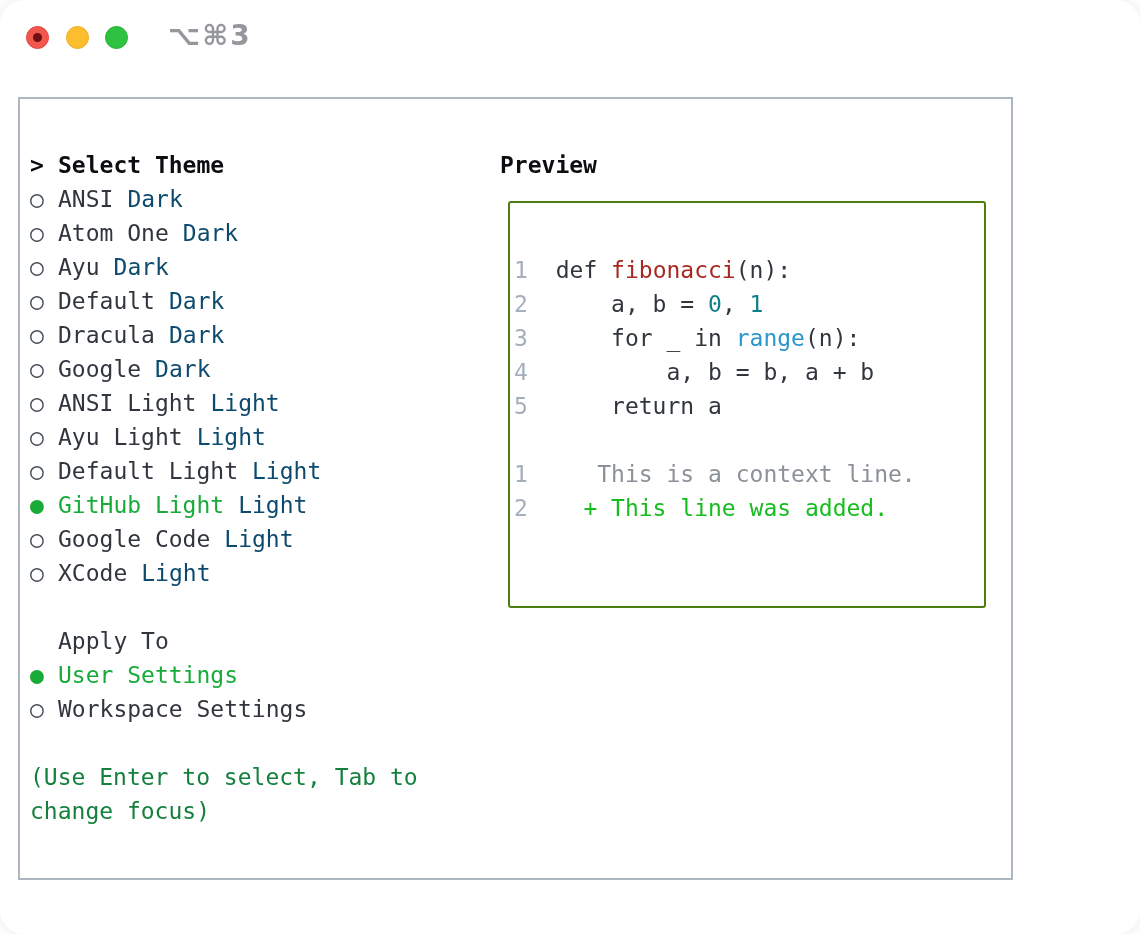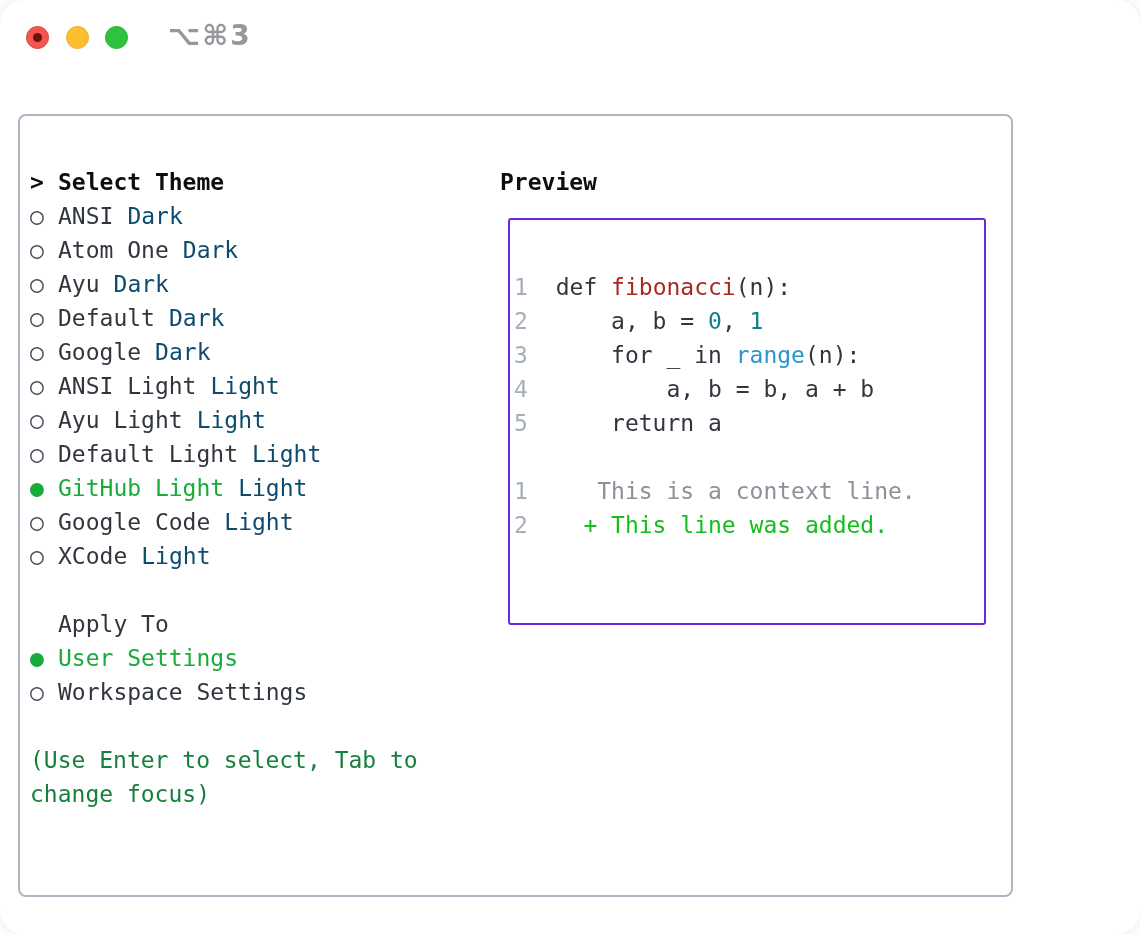--- a/index.html
+++ b/index.html
@@ -9,37 +9,37 @@
   
   .titlebar{position:absolute;left:0;top:0;right:0;height:75px;}
   .light{position:absolute;top:26px;width:23px;height:23px;border-radius:50%;}
   .light.red{left:26px;background:#f2574e;border:1px solid #e0443c;box-sizing:border-box;}
   .light .dot{position:absolute;left:50%;top:50%;width:9px;height:9px;margin:-4.5px 0 0 -4.5px;border-radius:50%;background:#6e1013;}
   .light.yellow{left:66px;background:#fcbd2f;border:1px solid #efae22;box-sizing:border-box;}
   .light.green{left:105px;background:#2fc240;border:1px solid #23b335;box-sizing:border-box;}
   .wintitle{position:absolute;left:168px;top:19px;font-family:"DejaVu Sans",sans-serif;font-size:28px;font-weight:600;color:#95979c;letter-spacing:2px;}
 
   
-  .panel{position:absolute;left:18px;top:114px;width:991px;height:779px;border:2px solid #aeb6c2;border-radius:8px;background:#fff;box-sizing:content-box;}
+  .panel{position:absolute;left:18px;top:97px;width:991px;height:779px;border:2px solid #aeb6c2;border-radius:0;background:#fff;box-sizing:content-box;}
 
   
   .leftcol{position:absolute;left:10px;top:49px;width:460px;}
   .row{height:34px;line-height:34px;font-size:23px;white-space:pre;color:#31363e;}
   .mark{display:inline-block;width:14px;color:#4c525c;}
   .lbl{margin-left:14px;}
   .hdr{font-weight:bold;color:#0b0d10;}
   .tname{margin-left:14px;color:#31363e;}
   .variant{margin-left:14px;color:#0c4a6e;}
   .row.selected .mark,.row.selected .tname,.row.selected .lbl{color:#18ab39;}
   .indent{margin-left:28px;}
   .hint{color:#15803d;}
 
   
   .preview-label{position:absolute;left:480px;top:49px;height:34px;line-height:34px;font-size:23px;font-weight:bold;color:#0b0d10;}
-  .preview-box{position:absolute;left:488px;top:102px;width:474px;height:403px;border:2px solid #6d28d9;border-radius:3px;background:#fff;overflow:hidden;}
+  .preview-box{position:absolute;left:488px;top:102px;width:474px;height:403px;border:2px solid #4d7c0f;border-radius:3px;background:#fff;overflow:hidden;}
   .code{position:absolute;left:4px;top:50px;right:2px;}
   .cl{height:34px;line-height:34px;font-size:23px;white-space:pre;}
   .ln{display:inline-block;width:14px;color:#a5afbc;}
   .fg{color:#31363e;}
   .func{color:#a8281f;}
   .numlit{color:#0d7f8a;}
   .call{color:#2a96cb;}
   .ctx{color:#8b9198;}
   .del{color:#cb2c1a;}
   .add{color:#16bd1e;}
@@ -60,20 +60,21 @@
 
   <div class="panel">
 
     <div class="leftcol">
       <div class="row"><span class="mark hdr">&gt;</span><span class="lbl hdr">Select Theme</span></div>
 
       <div class="row theme"><span class="mark">○</span><span class="tname">ANSI</span><span class="variant">Dark</span></div>
       <div class="row theme"><span class="mark">○</span><span class="tname">Atom One</span><span class="variant">Dark</span></div>
       <div class="row theme"><span class="mark">○</span><span class="tname">Ayu</span><span class="variant">Dark</span></div>
       <div class="row theme"><span class="mark">○</span><span class="tname">Default</span><span class="variant">Dark</span></div>
+      <div class="row theme"><span class="mark">○</span><span class="tname">Dracula</span><span class="variant">Dark</span></div>
       <div class="row theme"><span class="mark">○</span><span class="tname">Google</span><span class="variant">Dark</span></div>
       <div class="row theme"><span class="mark">○</span><span class="tname">ANSI Light</span><span class="variant">Light</span></div>
       <div class="row theme"><span class="mark">○</span><span class="tname">Ayu Light</span><span class="variant">Light</span></div>
       <div class="row theme"><span class="mark">○</span><span class="tname">Default Light</span><span class="variant">Light</span></div>
       <div class="row theme selected"><span class="mark">●</span><span class="tname">GitHub Light</span><span class="variant">Light</span></div>
       <div class="row theme"><span class="mark">○</span><span class="tname">Google Code</span><span class="variant">Light</span></div>
       <div class="row theme"><span class="mark">○</span><span class="tname">XCode</span><span class="variant">Light</span></div>
 
       <div class="row"></div>
       <div class="row"><span class="indent">Apply To</span></div>

